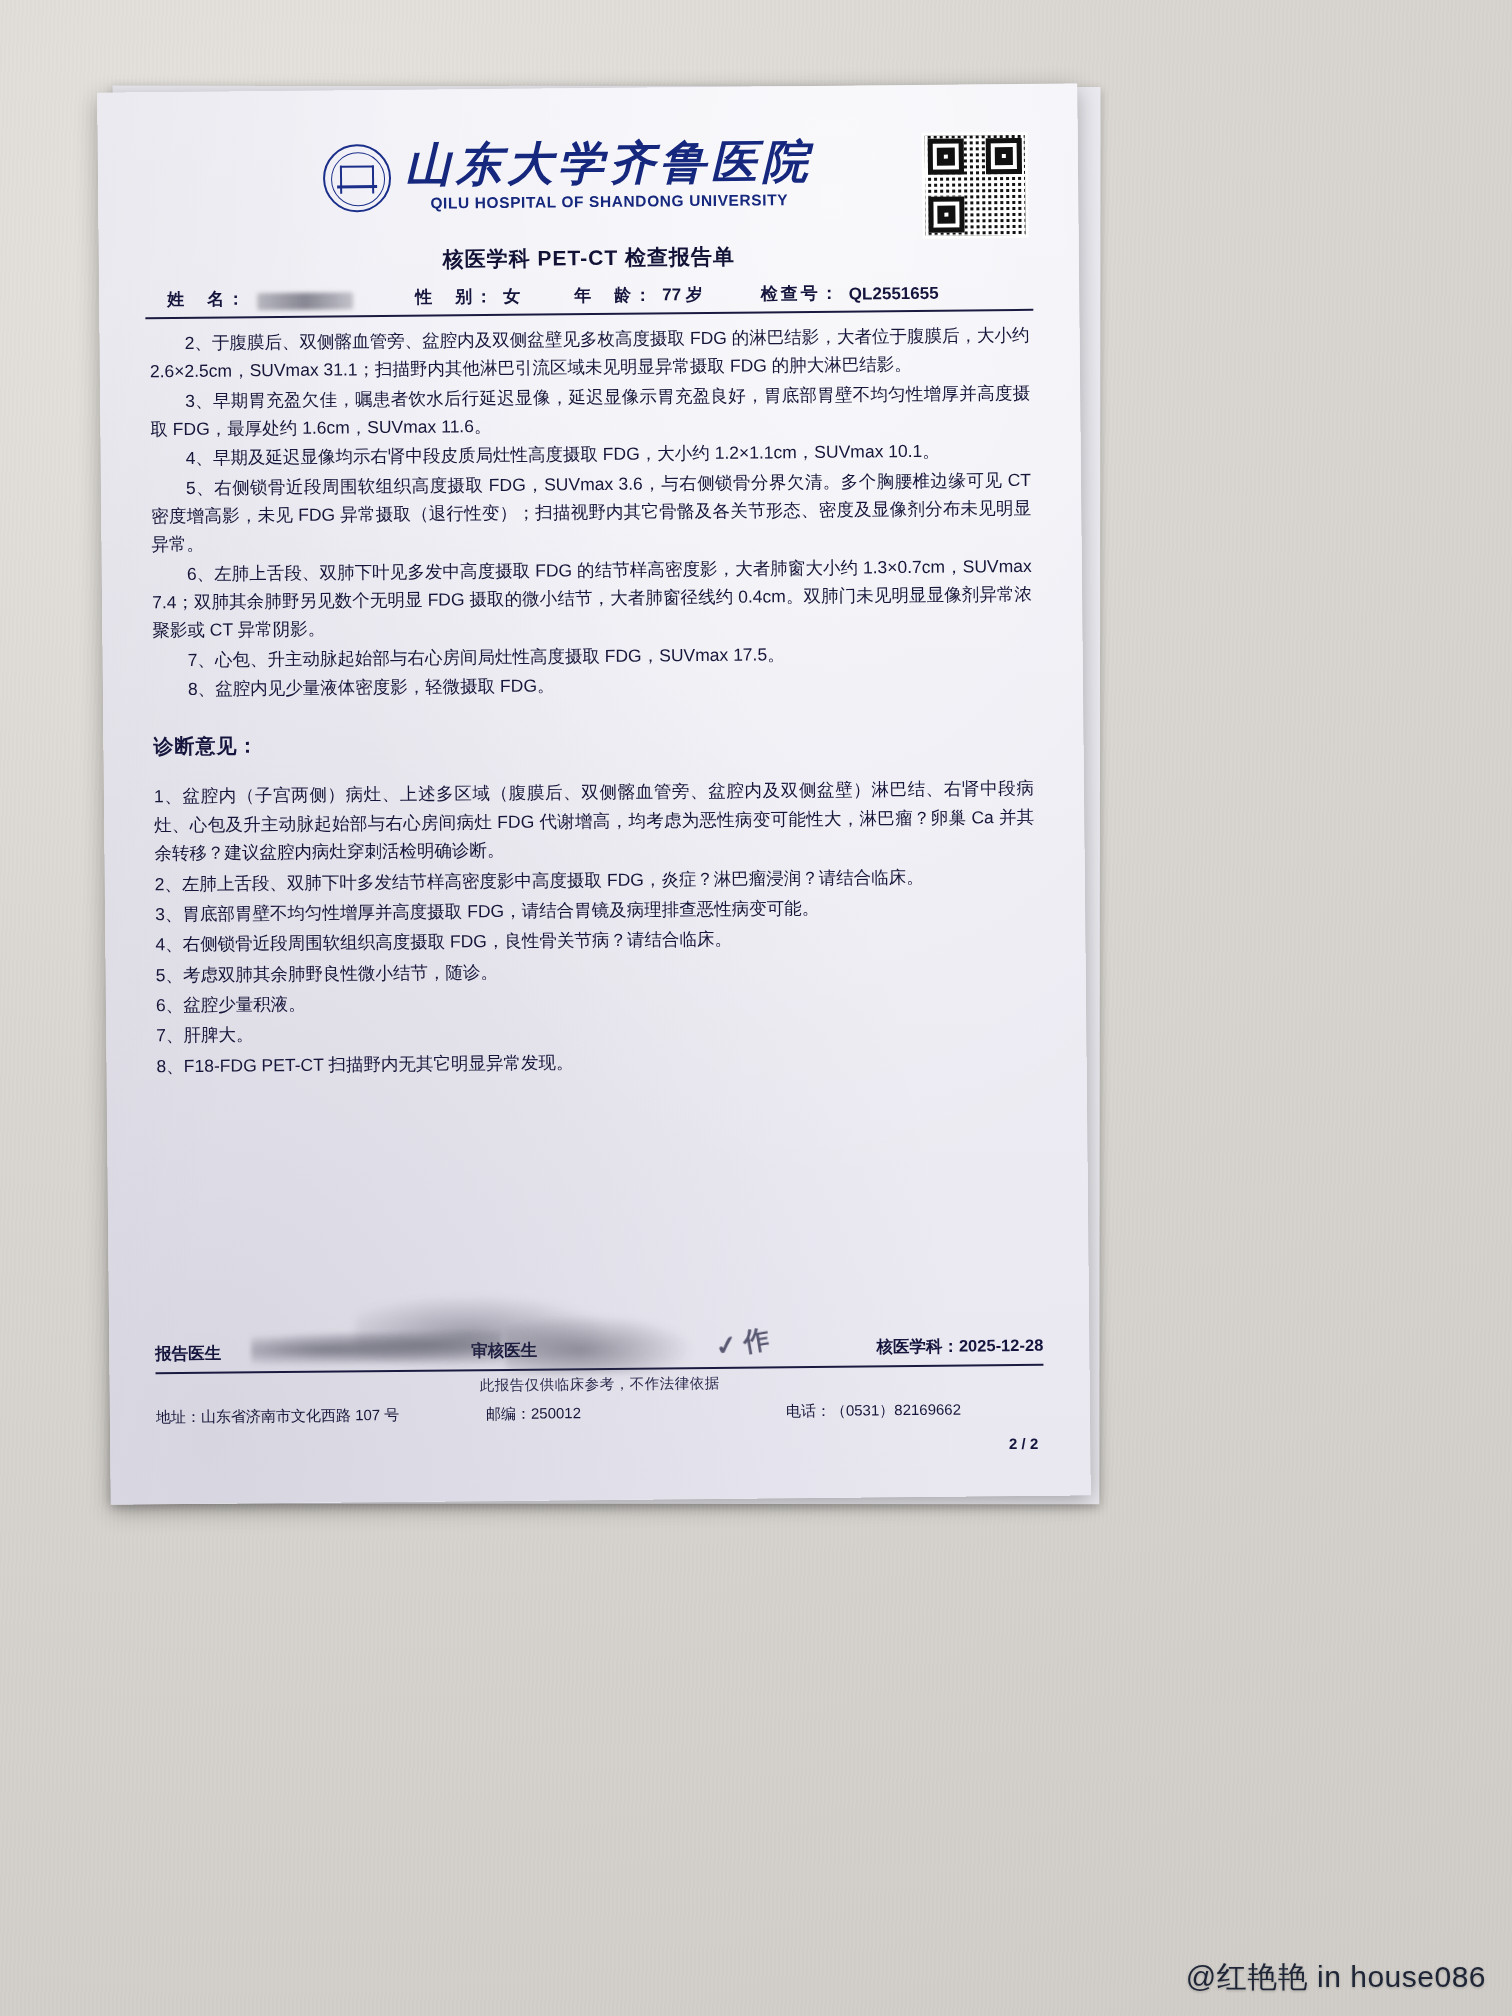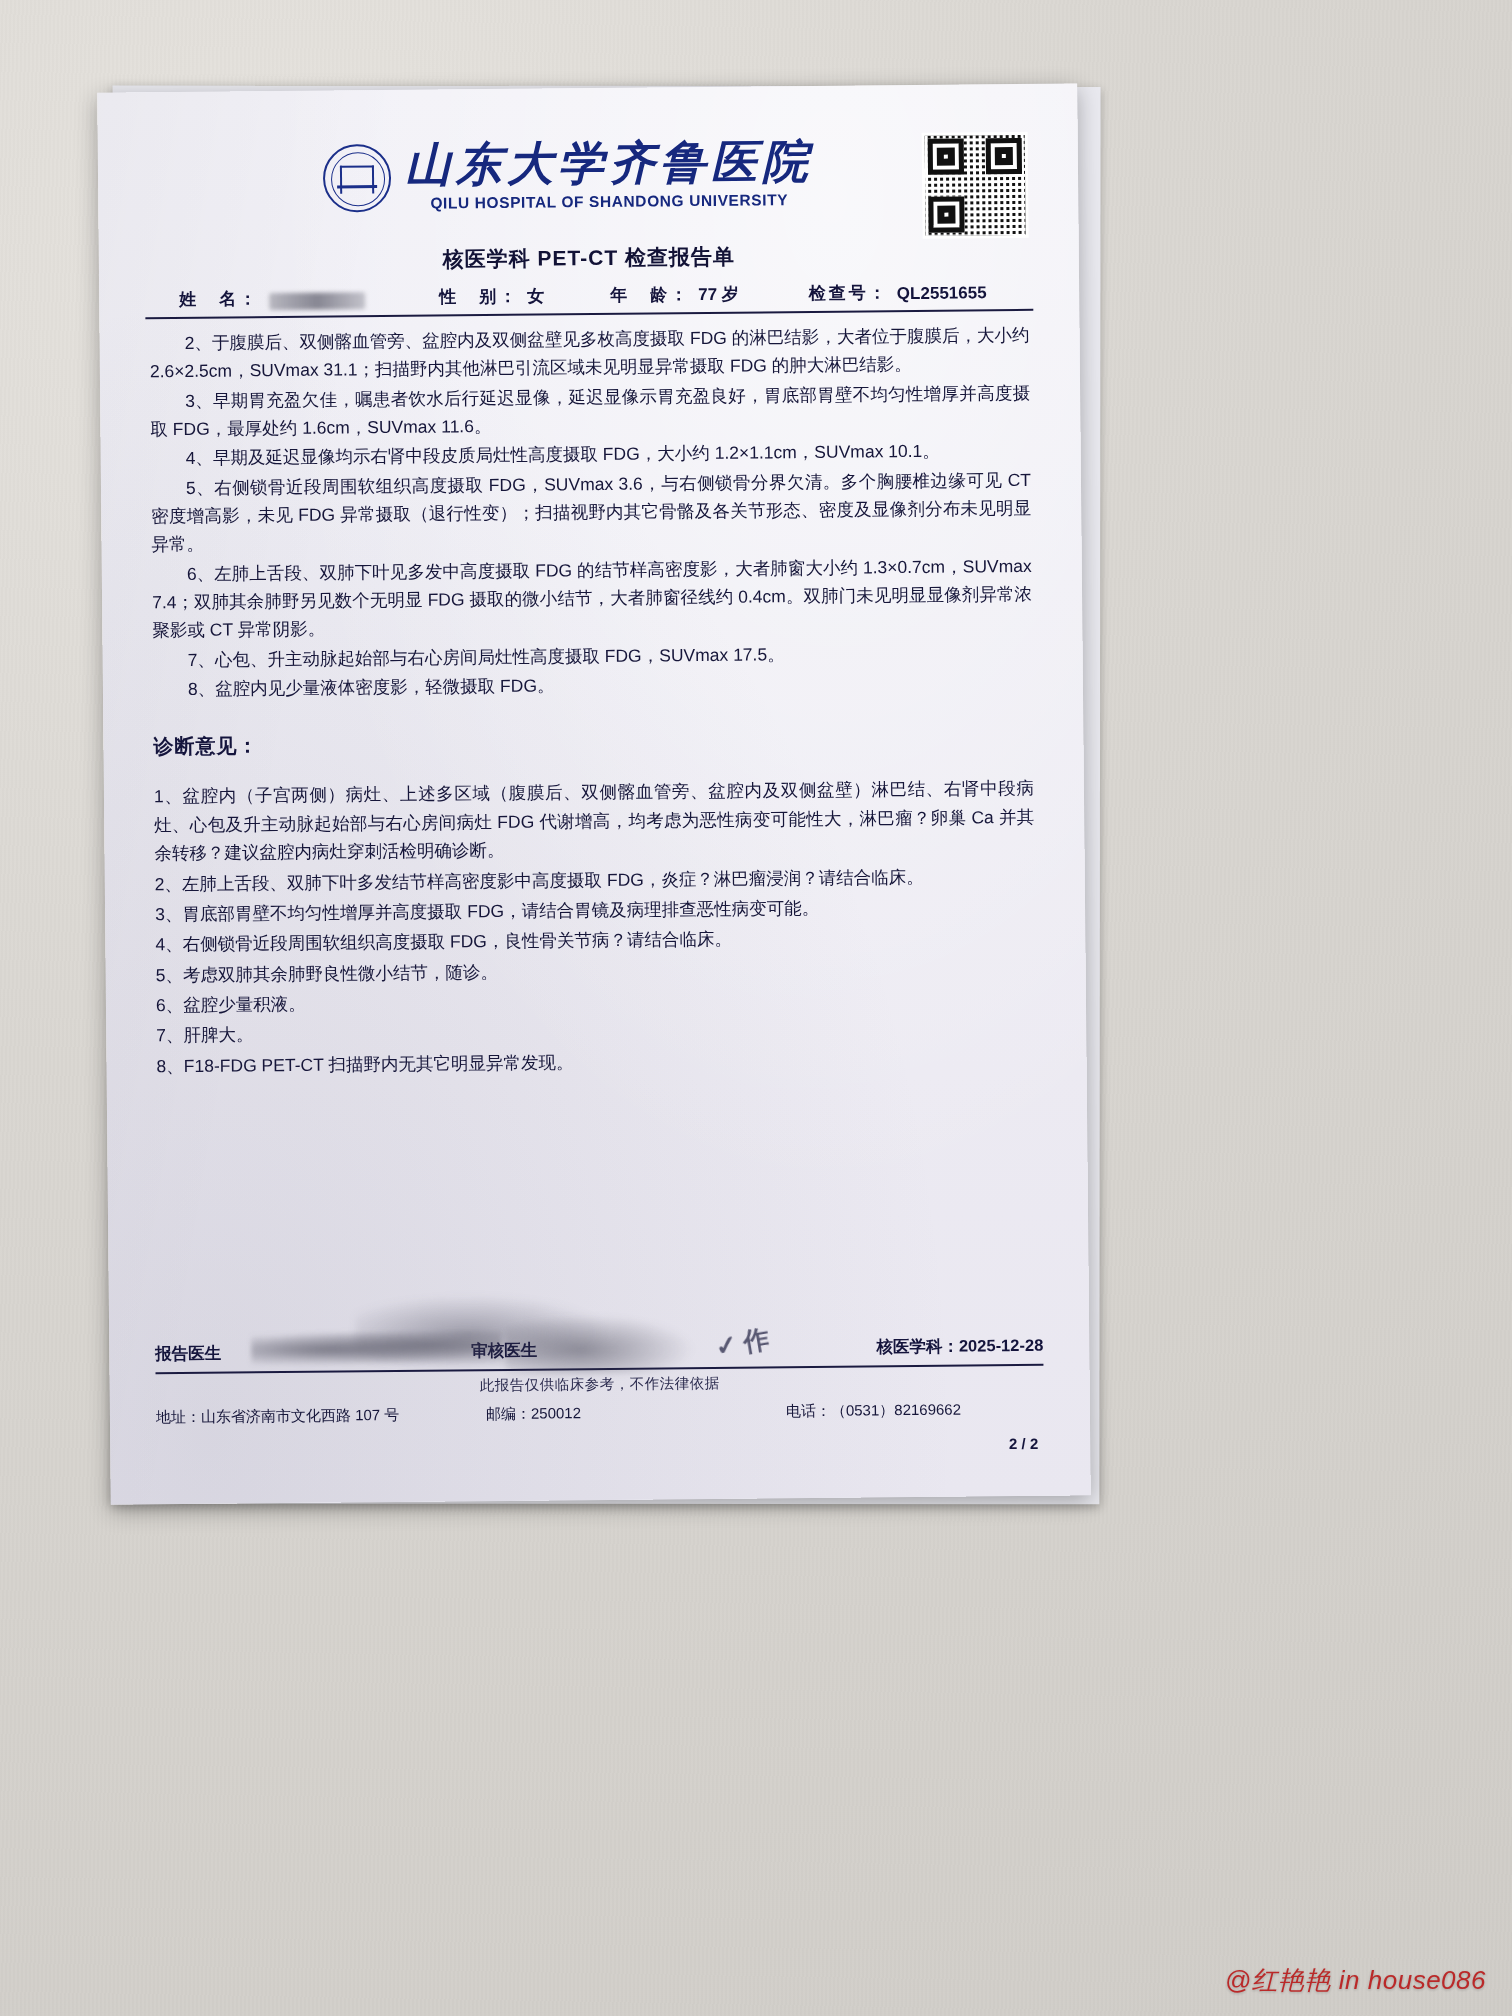--- a/index.html
+++ b/index.html
@@ -210,21 +210,21 @@
   
   .patient-row {
     display: flex;
     align-items: flex-end;
     font-size: 17px;
     font-weight: bold;
     padding: 0 22px 6px 22px;
     border-bottom: 2px solid #1a1a40;
     gap: 0;
   }
-  .pi-label { letter-spacing: 3px; margin-left: 12px; }
+  .pi-label { letter-spacing: 3px; }
   .pi-value { font-weight: bold; margin-left: 8px; }
   .redacted {
     display: inline-block;
     width: 96px;
     height: 17px;
     margin-left: 10px;
     background:
       linear-gradient(90deg, rgba(140,140,150,.55), rgba(90,90,105,.7), rgba(150,150,160,.5));
     filter: blur(2.2px);
     border-radius: 2px;
@@ -336,26 +336,25 @@
     font-weight: bold;
     margin-top: 16px;
     padding-right: 6px;
   }
 
   
   #watermark {
     position: absolute;
     right: 26px;
     bottom: 18px;
-    font-size: 26px;
-    color: #b91c1c;
+    font-size: 30px;
+    color: #0f172a;
     opacity: .92;
     letter-spacing: .5px;
     text-shadow: 0 1px 3px rgba(0,0,0,.25);
-    font-style: italic;
   }
 
   
   .top-smudge {
     position: absolute;
     left: 200px;
     bottom: 92px;
     width: 250px;
     height: 70px;
     background:

